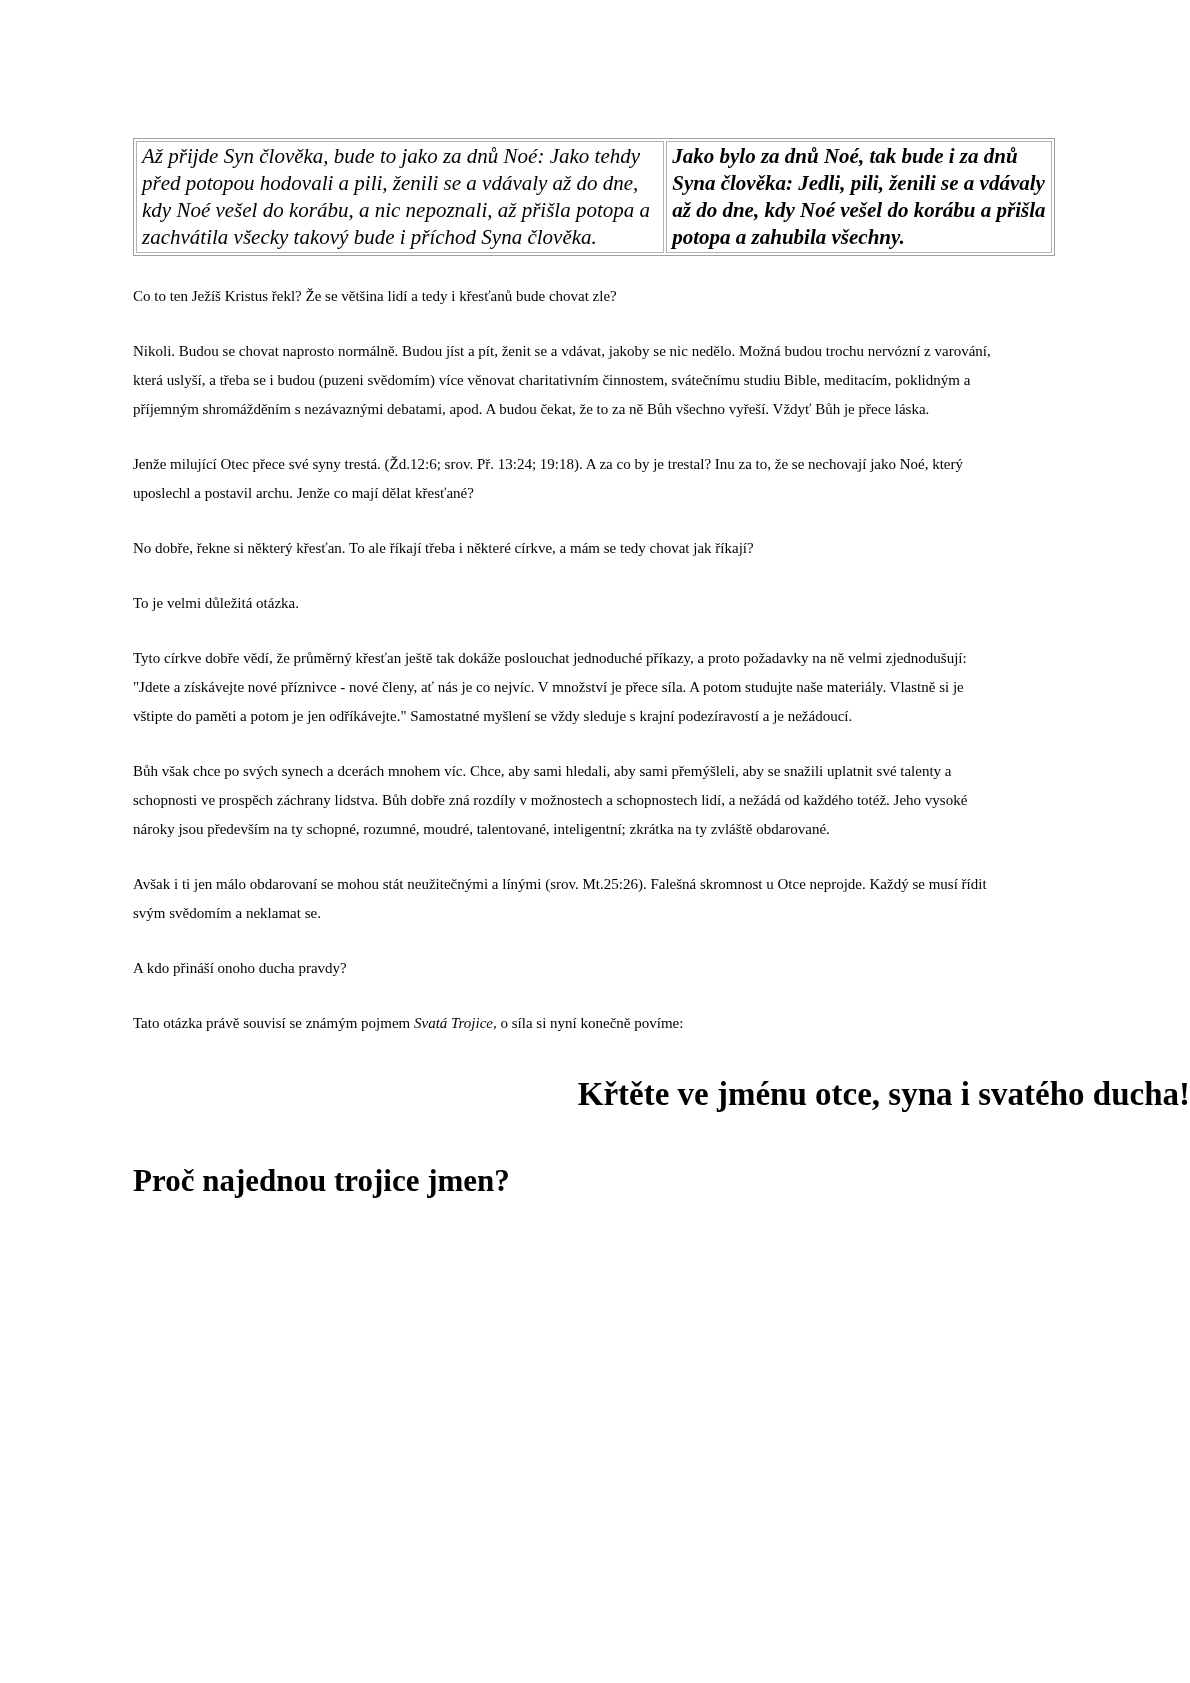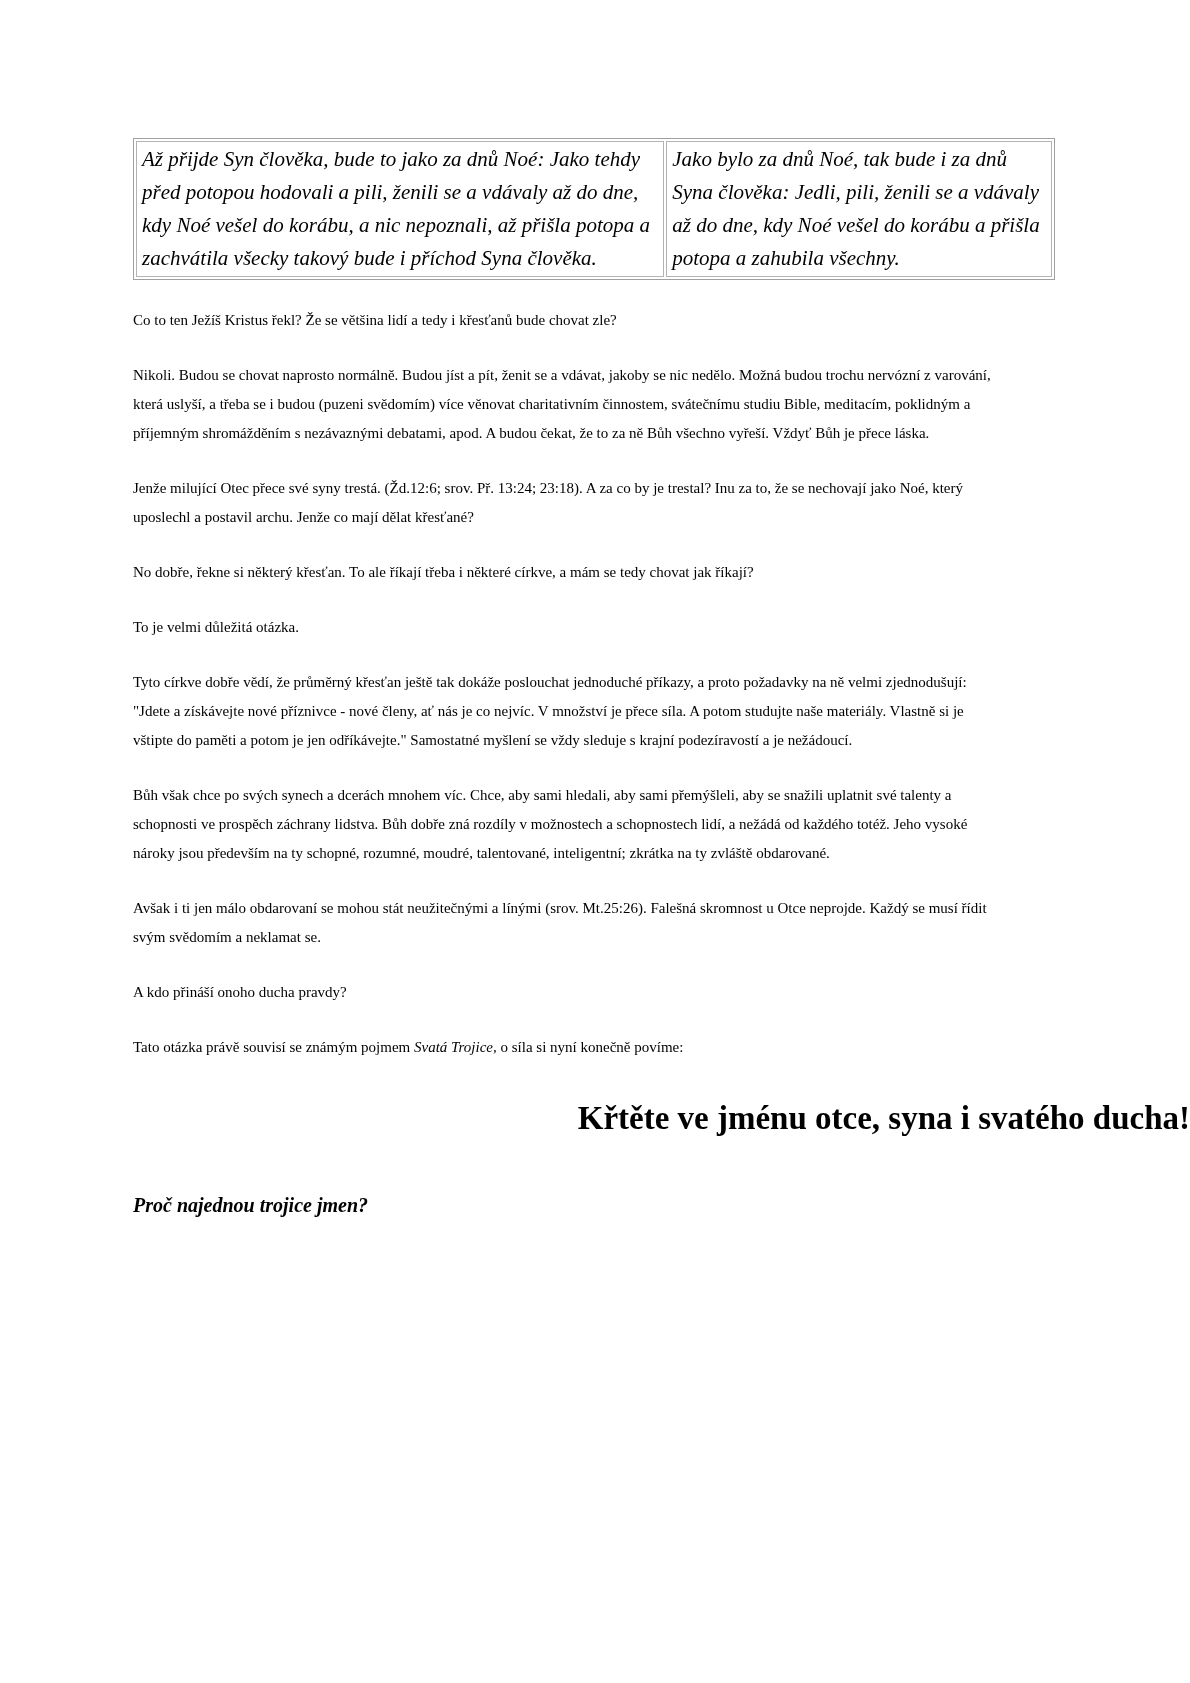--- a/index.html
+++ b/index.html
@@ -27,63 +27,62 @@
     table-layout: fixed;
     margin-bottom: 6px;
     background: #ffffff;
   }
   table.quote-table td {
     border: 1px solid #b3b3b3;
     vertical-align: top;
     padding: 1px 5px;
     font-style: italic;
     font-size: 21px;
-    line-height: 33px;
+    line-height: 27px;
   }
   td.cell-left  { width: 58%; }
-  td.cell-right { width: 42%; }
+  td.cell-right { width: 42%; font-weight: bold; }
   p.body-par {
     font-size: 15px;
     line-height: 29px;
     margin: 26px 0;
     width: 862px;
   }
   .inline-italic { font-style: italic; }
   h1.main-heading {
     font-size: 33px;
     line-height: 40px;
     font-weight: bold;
     margin: 36px 0 0 0;
     text-align: right;
   }
   h3.sub-heading {
-    font-size: 20px;
+    font-size: 31px;
     line-height: 30px;
     font-weight: bold;
     margin: 52px 0 6px 0;
-    font-style: italic;
   }
 </style>
 </head>
 <body>
 
 <div class="page">
 
   <table class="quote-table">
     <tbody>
       <tr>
         <td class="cell-left">Až přijde Syn člověka, bude to jako za dnů Noé: Jako tehdy před potopou hodovali a pili, ženili se a vdávaly až do dne, kdy Noé vešel do korábu, a nic nepoznali, až přišla potopa a zachvátila všecky takový bude i příchod Syna člověka.</td>
         <td class="cell-right">Jako bylo za dnů Noé, tak bude i za dnů Syna člověka: Jedli, pili, ženili se a vdávaly až do dne, kdy Noé vešel do korábu a přišla potopa a zahubila všechny.</td>
       </tr>
     </tbody>
   </table>
 
   <p class="body-par">Co to ten Ježíš Kristus řekl? Že se většina lidí a tedy i křesťanů bude chovat zle?</p>
   <p class="body-par">Nikoli. Budou se chovat naprosto normálně. Budou jíst a pít, ženit se a vdávat, jakoby se nic nedělo. Možná budou trochu nervózní z varování, která uslyší, a třeba se i budou (puzeni svědomím) více věnovat charitativním činnostem, svátečnímu studiu Bible, meditacím, poklidným a příjemným shromážděním s nezávaznými debatami, apod. A budou čekat, že to za ně Bůh všechno vyřeší. Vždyť Bůh je přece láska.</p>
-  <p class="body-par">Jenže milující Otec přece své syny trestá. (Žd.12:6; srov. Př. 13:24; 23:18). A za co by je trestal? Inu za to, že se nechovají jako Noé, který uposlechl a postavil archu. Jenže co mají dělat křesťané?</p>
+  <p class="body-par">Jenže milující Otec přece své syny trestá. (Žd.12:6; srov. Př. 13:24; 19:18). A za co by je trestal? Inu za to, že se nechovají jako Noé, který uposlechl a postavil archu. Jenže co mají dělat křesťané?</p>
   <p class="body-par">No dobře, řekne si některý křesťan. To ale říkají třeba i některé církve, a mám se tedy chovat jak říkají?</p>
   <p class="body-par">To je velmi důležitá otázka.</p>
   <p class="body-par">Tyto církve dobře vědí, že průměrný křesťan ještě tak dokáže poslouchat jednoduché příkazy, a proto požadavky na ně velmi zjednodušují: "Jdete a získávejte nové příznivce - nové členy, ať nás je co nejvíc. V množství je přece síla. A potom studujte naše materiály. Vlastně si je vštipte do paměti a potom je jen odříkávejte." Samostatné myšlení se vždy sleduje s krajní podezíravostí a je nežádoucí.</p>
   <p class="body-par">Bůh však chce po svých synech a dcerách mnohem víc. Chce, aby sami hledali, aby sami přemýšleli, aby se snažili uplatnit své talenty a schopnosti ve prospěch záchrany lidstva. Bůh dobře zná rozdíly v možnostech a schopnostech lidí, a nežádá od každého totéž. Jeho vysoké nároky jsou především na ty schopné, rozumné, moudré, talentované, inteligentní; zkrátka na ty zvláště obdarované.</p>
   <p class="body-par">Avšak i ti jen málo obdarovaní se mohou stát neužitečnými a línými (srov. Mt.25:26). Falešná skromnost u Otce neprojde. Každý se musí řídit svým svědomím a neklamat se.</p>
   <p class="body-par">A kdo přináší onoho ducha pravdy?</p>
 
   <p class="body-par"><span>Tato otázka právě souvisí se známým pojmem </span><span class="inline-italic">Svatá Trojice,</span><span> o síla si nyní konečně povíme:</span></p>
 
   <h1 class="main-heading">Křtěte ve jménu otce, syna i svatého ducha!</h1>

